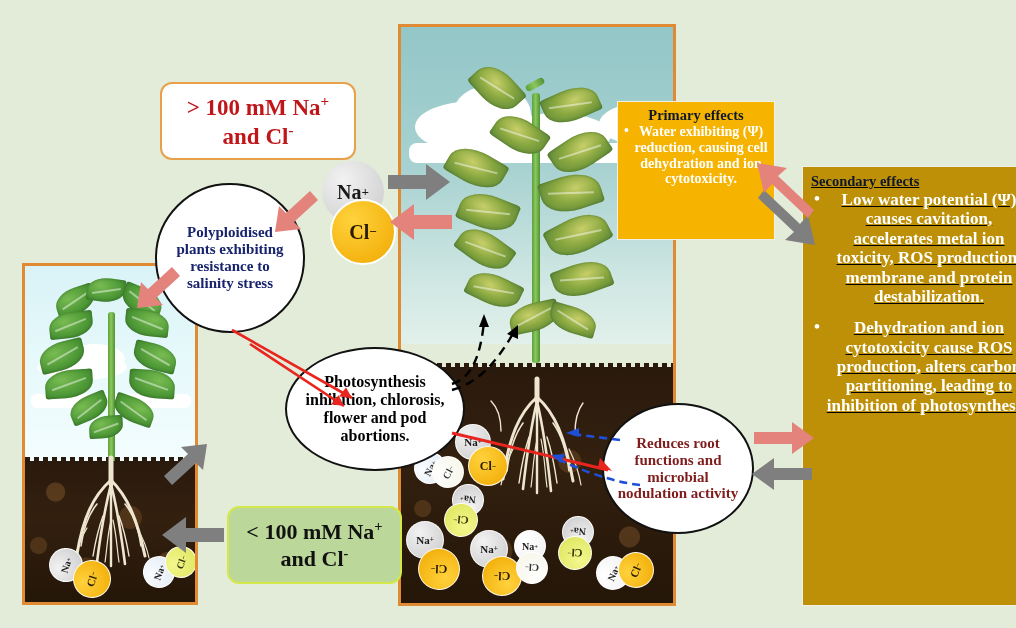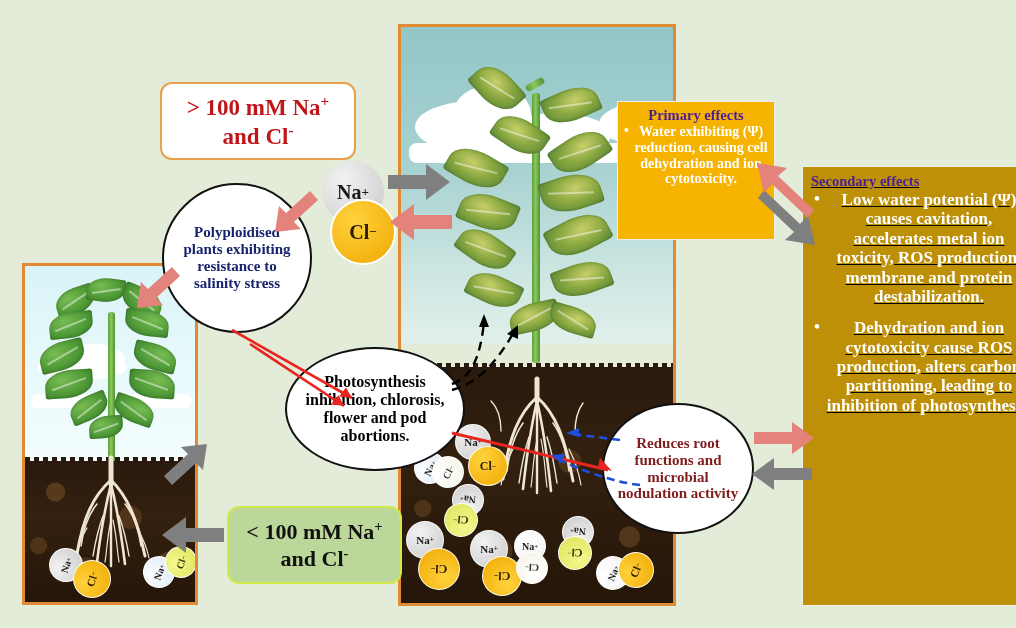--- a/index.html
+++ b/index.html
@@ -46,37 +46,37 @@
   #conc-low{left:227px;top:506px;width:175px;height:78px;background:#bcd79a;
     border:2px solid #d3e84a;border-radius:12px;color:#111;font-weight:bold;
     font-size:22px;display:flex;align-items:center;justify-content:center;}
   sup,sub{font-size:.66em;}
 
   .effbox{position:absolute;box-sizing:border-box;border:1px solid #f0f0e6;}
   #primary-effects{left:617px;top:101px;width:158px;height:139px;background:#f6b400;
     padding:5px 6px 4px;}
   #secondary-effects{left:802px;top:166px;width:239px;height:440px;background:#bd9007;
     padding:6px 8px;text-decoration:underline;}
-  .eff-title{font-weight:bold;font-size:14.5px;color:#4c1d95;}
+  .eff-title{font-weight:bold;font-size:14.5px;color:#0f172a;}
   #primary-effects .eff-title{text-align:center;}
   #secondary-effects .eff-title{text-align:left;}
   .eff-list{list-style:none;margin:0;padding:0;}
   .eff-list li{position:relative;padding-left:15px;color:#fff;font-weight:bold;}
   .eff-list li::before{content:"\2022";position:absolute;left:3px;top:-1px;color:#fff;}
   #primary-effects .eff-list li{font-size:14px;text-align:center;padding-left:10px;line-height:1.13;}
   #primary-effects .eff-list li::before{left:0;}
   #secondary-effects .eff-list li{font-size:17px;line-height:1.14;margin-bottom:12px;text-align:center;}
   #secondary-effects .eff-list li.metabolic{color:#b0281c;}
   #secondary-effects .eff-list li.metabolic::before{color:#b0281c;}
 
   
   .ell{position:absolute;background:#fff;border:2.5px solid #111;border-radius:50%;
     display:flex;align-items:center;justify-content:center;text-align:center;
     font-weight:bold;line-height:1.12;box-sizing:border-box;}
-  #ellipse-poly{left:162px;top:183px;width:150px;height:150px;color:#18236e;font-size:15px;padding:0 10px;}
+  #ellipse-poly{left:155px;top:183px;width:150px;height:150px;color:#18236e;font-size:15px;padding:0 10px;}
   #ellipse-photo{left:285px;top:347px;width:180px;height:124px;color:#000;font-size:16px;padding:0 8px;}
   #ellipse-root{left:602px;top:403px;width:152px;height:131px;color:#7f1d1d;font-size:15px;padding:0 10px;}
 
   
   .ion{position:absolute;border-radius:50%;display:flex;align-items:center;justify-content:center;
     font-weight:bold;box-sizing:border-box;border:1.5px solid rgba(255,255,255,.9);}
   .ion-na{background:radial-gradient(circle at 34% 30%,#f2f2f2,#c9c9c9);color:#1a1a1a;}
   .ion-na.pale{background:radial-gradient(circle at 34% 30%,#fbfdff,#dde7f3);}
   .ion-na.white{background:radial-gradient(circle at 34% 30%,#ffffff,#f0f0f0);}
   .ion-cl{background:radial-gradient(circle at 34% 30%,#ffd23c,#f0a800);color:#2a1c00;}

